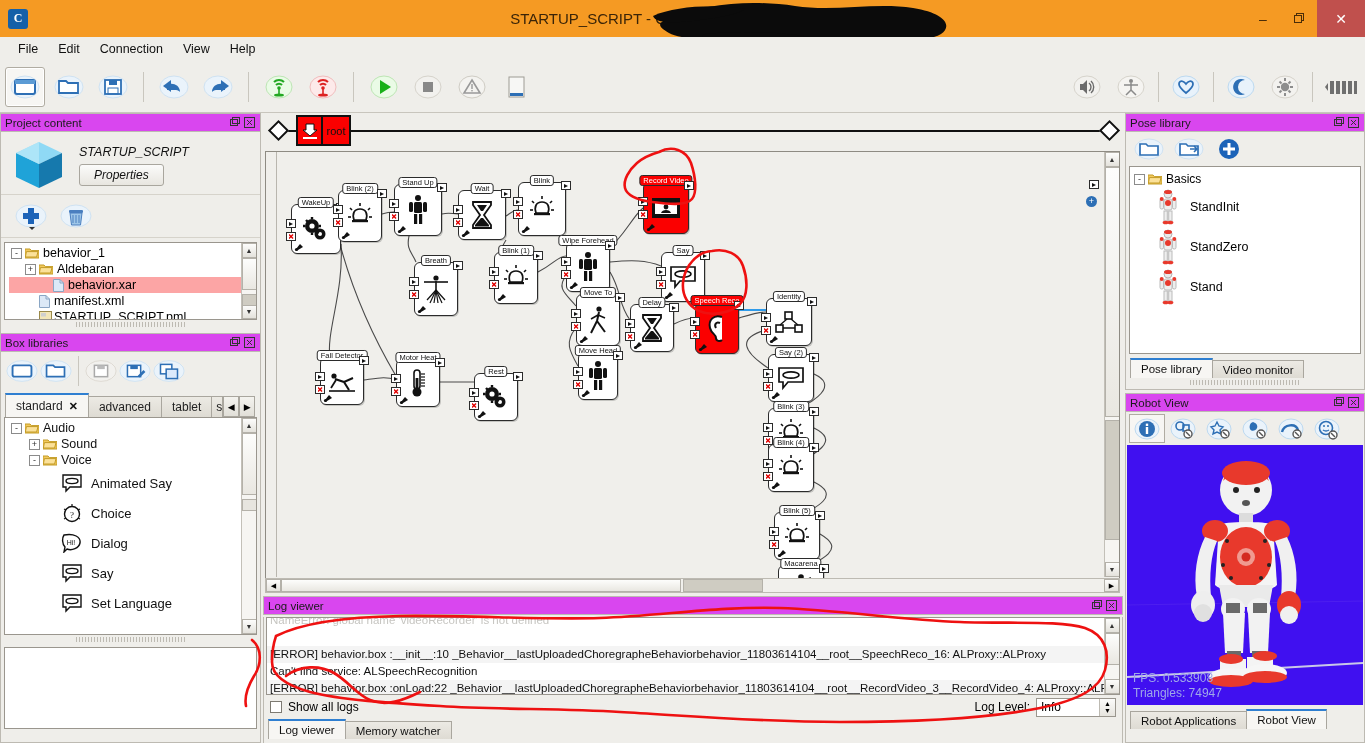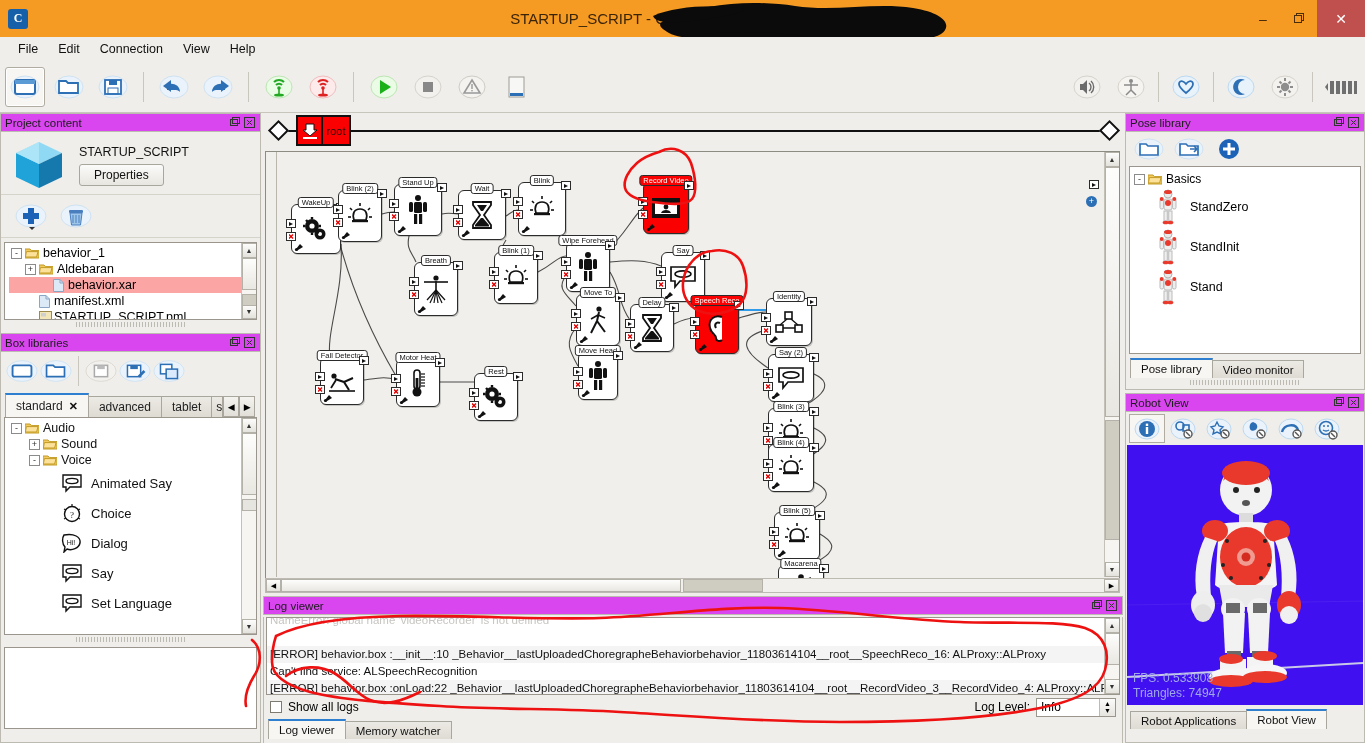--- a/index.html
+++ b/index.html
@@ -69,21 +69,21 @@
     height:19px; background:#d946ef; border:1px solid #bdbab2;
     display:flex; align-items:center; padding:0 4px; font-size:11.5px; color:#1a1a1a;
   }
   .panel-title .tt { flex:1; }
   .pt-btn { width:13px; height:13px; margin-left:2px; display:flex;
             align-items:center; justify-content:center; }
 
   
   #project-content { left:0; top:113px; width:261px; height:222px; }
   .pc-body { border:1px solid #bdbab2; border-top:none; height:203px; background:#efeeea; }
-  .pc-head { display:flex; align-items:center; padding:8px 6px 4px 6px; height:62px; }
+  .pc-head { display:flex; align-items:center; padding:8px 6px 4px 6px; height:62px;font-style:italic; }
   .cube { width:56px; height:52px; position:relative; margin-left:4px; }
   .pc-name { font-size:12.5px; color:#111; margin-left:12px; }
   .propbtn {
     display:inline-block; margin-top:5px; padding:3px 14px; font-size:12px;
     border:1px solid #a9a69e; border-radius:3px;
     background:linear-gradient(#fbfbfa,#e8e6e0); color:#111;
   }
   .pc-tools { display:flex; align-items:center; gap:10px; padding:4px 0 4px 14px;
               border-top:1px solid #d6d3cb; border-bottom:1px solid #d6d3cb; height:44px;}
   .rbtn { width:34px; height:30px; display:flex; align-items:center; justify-content:center; }
@@ -1517,38 +1517,38 @@
                     <ellipse cx="12" cy="14" rx="3" ry="3" fill="#e8392c"></ellipse>
                     <rect x="4" y="10" width="3.5" height="10" rx="1.6" fill="#eee" stroke="#bbb"></rect>
                     <rect x="16.5" y="10" width="3.5" height="10" rx="1.6" fill="#eee" stroke="#bbb"></rect>
                     <circle cx="5.7" cy="10" r="2" fill="#e8392c"></circle>
                     <circle cx="18.3" cy="10" r="2" fill="#e8392c"></circle>
                     <rect x="8" y="22" width="3.3" height="10" fill="#efefef" stroke="#bbb"></rect>
                     <rect x="12.7" y="22" width="3.3" height="10" fill="#efefef" stroke="#bbb"></rect>
                     <ellipse cx="9.6" cy="33.5" rx="3" ry="1.8" fill="#e8392c"></ellipse>
                     <ellipse cx="14.4" cy="33.5" rx="3" ry="1.8" fill="#e8392c"></ellipse>
                   </svg></span>
-                <span>StandZero</span>
+                <span>StandInit</span>
               </div>
               <div class="pose-row">
                 <span class="pose-thumb"><svg width="24" height="36" viewBox="0 0 24 36">
                     <circle cx="12" cy="5" r="4" fill="#e9e9e9" stroke="#b5b5b5"></circle>
                     <ellipse cx="12" cy="3" rx="4" ry="2" fill="#e8392c"></ellipse>
                     <rect x="8" y="10" width="8" height="11" rx="2" fill="#efefef" stroke="#bbb"></rect>
                     <ellipse cx="12" cy="14" rx="3" ry="3" fill="#e8392c"></ellipse>
                     <rect x="4" y="10" width="3.5" height="10" rx="1.6" fill="#eee" stroke="#bbb"></rect>
                     <rect x="16.5" y="10" width="3.5" height="10" rx="1.6" fill="#eee" stroke="#bbb"></rect>
                     <circle cx="5.7" cy="10" r="2" fill="#e8392c"></circle>
                     <circle cx="18.3" cy="10" r="2" fill="#e8392c"></circle>
                     <rect x="8" y="22" width="3.3" height="10" fill="#efefef" stroke="#bbb"></rect>
                     <rect x="12.7" y="22" width="3.3" height="10" fill="#efefef" stroke="#bbb"></rect>
                     <ellipse cx="9.6" cy="33.5" rx="3" ry="1.8" fill="#e8392c"></ellipse>
                     <ellipse cx="14.4" cy="33.5" rx="3" ry="1.8" fill="#e8392c"></ellipse>
                   </svg></span>
-                <span>StandInit</span>
+                <span>StandZero</span>
               </div>
               <div class="pose-row">
                 <span class="pose-thumb"><svg width="24" height="36" viewBox="0 0 24 36">
                     <circle cx="12" cy="5" r="4" fill="#e9e9e9" stroke="#b5b5b5"></circle>
                     <ellipse cx="12" cy="3" rx="4" ry="2" fill="#e8392c"></ellipse>
                     <rect x="8" y="10" width="8" height="11" rx="2" fill="#efefef" stroke="#bbb"></rect>
                     <ellipse cx="12" cy="14" rx="3" ry="3" fill="#e8392c"></ellipse>
                     <rect x="4" y="10" width="3.5" height="10" rx="1.6" fill="#eee" stroke="#bbb"></rect>
                     <rect x="16.5" y="10" width="3.5" height="10" rx="1.6" fill="#eee" stroke="#bbb"></rect>
                     <circle cx="5.7" cy="10" r="2" fill="#e8392c"></circle>

